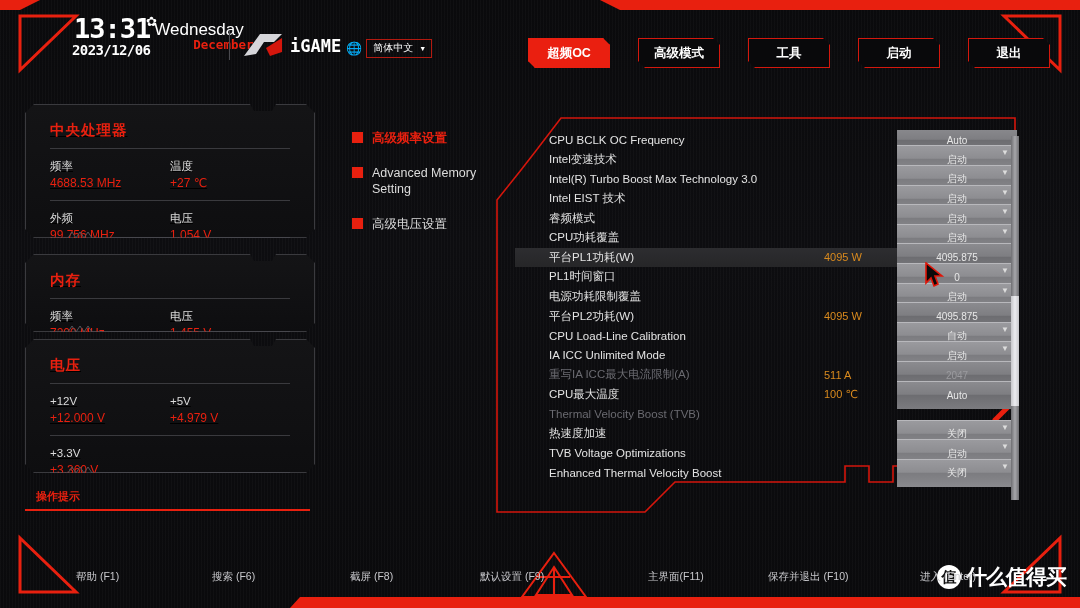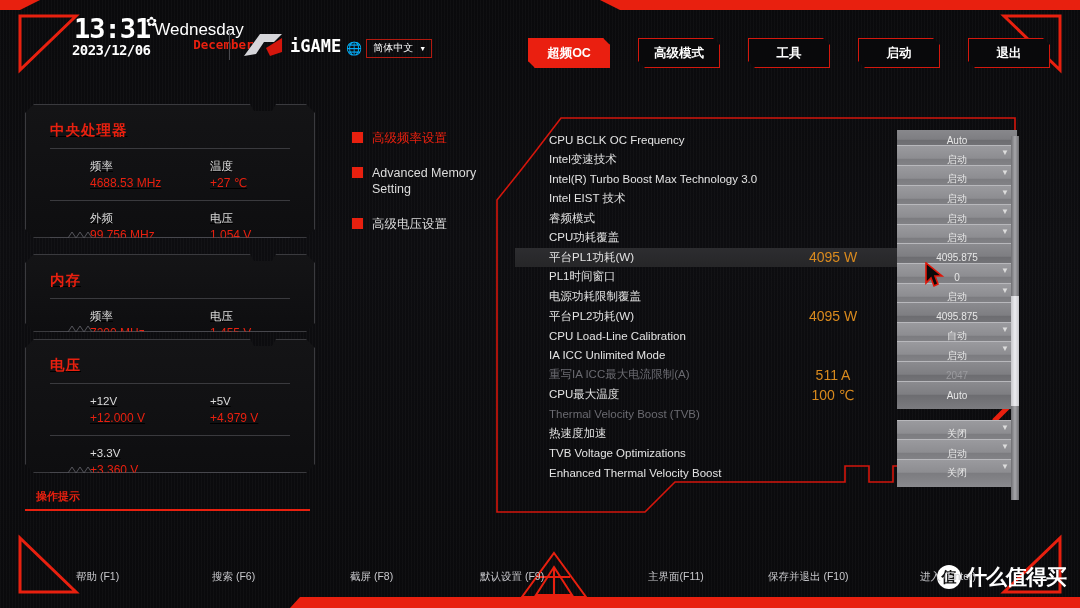--- a/index.html
+++ b/index.html
@@ -87,49 +87,49 @@
     position:absolute; left:25px; width:290px;
     background: linear-gradient(180deg,#141416 0%, #0e0e10 100%);
     border:1px solid #3a3a3e;
     clip-path: polygon(0 9px, 9px 0, 225px 0, 229px 7px, 247px 7px, 251px 0, 281px 0, 290px 9px,
                        290px calc(100% - 9px), 281px 100%, 9px 100%, 0 calc(100% - 9px));
     text-decoration: underline;
   }
   .panel-title { color:#e8200f; font-size:14.5px; font-weight:bold; margin:16px 0 0 24px; letter-spacing:1px; }
   .panel-rule { height:1px; background:#3a3a3e; margin:8px 24px 0 24px; }
   .kv-row { display:flex; margin:9px 24px 0 24px; }
-  .kv { width:50%;margin-left:40px; }
+  .kv { width:50%; }
   .kv-key { color:#dcdcdc; font-size:11.5px; line-height:16px; }
   .kv-val { color:#e8200f; font-size:12px; line-height:18px; }
   .zigzag { position:absolute; left:24px; bottom:4px; width:240px; height:8px; }
 
   .hint-title { position:absolute; left:36px; top:489px; color:#e8200f; font-size:11px; font-weight:bold; }
   .hint-rule { position:absolute; left:25px; top:509px; width:285px; height:2px; background:#e8200f; }
 
   
   .midmenu { position:absolute; left:352px; top:130px; width:150px; }
   .mid-item { display:flex; align-items:flex-start; gap:9px; margin-bottom:19px; }
   .mid-box { width:11px; height:11px; background:#e8200f; flex:0 0 auto; margin-top:2px; }
   .mid-label { font-size:12.5px; color:#dcdcdc; line-height:16px; }
-  .mid-item.active .mid-label { color:#e8200f; font-weight:normal; }
+  .mid-item.active .mid-label { color:#e8200f; font-weight:bold; }
 
   
   .mainframe { position:absolute; left:495px; top:100px; width:550px; height:430px; }
   .mainframe svg { position:absolute; left:0; top:0; }
   .settings {
     position:absolute; left:20px; top:30px; width:502px; height:380px;
     overflow:hidden;
   }
   .srow {
     position:relative; height:19.6px; display:flex; align-items:center;
   }
   .srow.hl { background:linear-gradient(180deg,#2d2d30,#262628); }
   .srow-label { position:absolute; left:34px; font-size:11.5px; color:#e3e3e3; white-space:nowrap; }
   .srow-label.dim { color:#6a6a70; }
-  .srow-cur { position:absolute; left:288px; width:60px; text-align:center; font-size:14px; color:#d98a1e; }
+  .srow-cur { position:absolute; left:309px; width:60px; text-align:left; font-size:11px; color:#d98a1e; }
   .widget {
     position:absolute; left:382px; width:120px; height:28px;
     display:flex; align-items:center; justify-content:center;
     font-size:10px; color:#e8e8e8;
     background:linear-gradient(180deg,#9a9a9e 0%, #8d8d91 45%, #7c7c80 50%, #8a8a8e 100%);
     border-top:1px solid #b8b8bc;
   }
   .widget.plain {
     background:linear-gradient(180deg,#8b8b8f 0%, #7e7e82 45%, #6d6d71 50%, #7b7b7f 100%);
   }

